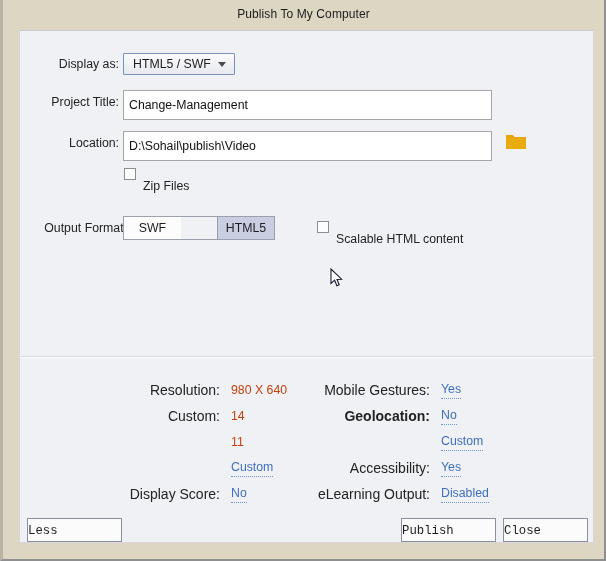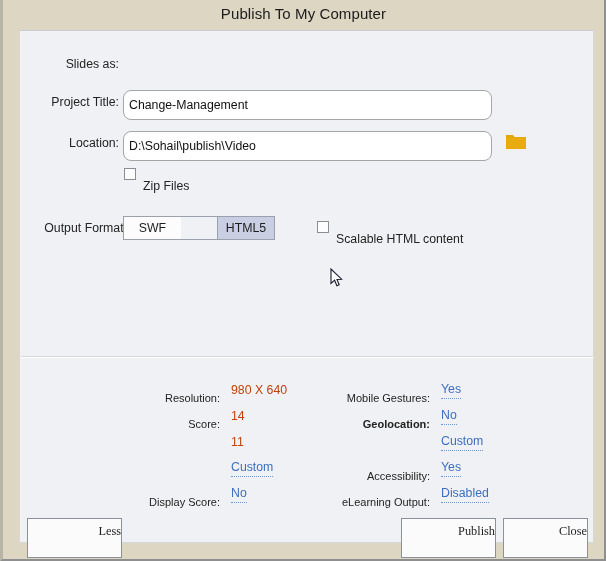--- a/index.html
+++ b/index.html
@@ -32,21 +32,21 @@
   #titlebar {
     position: absolute;
     left: 0; top: 0;
     width: 601px;
     height: 28px;
     background: #dcd6c3;
     text-align: center;
     line-height: 28px;
   }
   #title-text {
-    font-size: 15px;
+    font-size: 12px;
     color: #1c1c1c;
     letter-spacing: .1px;
   }
 
   
   #panel {
     position: absolute;
     left: 16px;
     top: 30px;
     width: 575px;
@@ -108,21 +108,21 @@
     position: absolute;
     box-sizing: border-box;
     height: 30px;
     background: #ffffff;
     border: 1px solid #a6a6a6;
     line-height: 20px;
     padding-left: 5px;
     font-family: "Liberation Sans", sans-serif;
     font-size: 12.3px;
     color: #111111;
-    border-radius: 8px;
+    border-radius: 0;
     outline: none;
   }
 
   
   #folder-btn {
     position: absolute;
     width: 22px;
     height: 20px;
   }
 
@@ -192,23 +192,23 @@
   }
 
   
   .info-cell {
     position: absolute;
     height: 20px;
   }
   .info-label {
     position: absolute;
     right: 0;
-    top: 8px;
+    top: 0;
     line-height: 20px;
-    font-size: 11px;
+    font-size: 14px;
     color: #232323;
     white-space: nowrap;
   }
   .info-value {
     position: absolute;
     top: 0;
     line-height: 20px;
     font-size: 12.3px;
     color: #c2410c;
     white-space: nowrap;
@@ -216,28 +216,28 @@
   .info-value.link {
     color: #3d6fbf;
     border-bottom: 1px dotted #6f93cd;
     line-height: 18px;
   }
 
   
   .btn {
     position: absolute;
     box-sizing: border-box;
-    height: 40px;
+    height: 24px;
     background: #fbfbfc;
     border: 1px solid #8b90a0;
-    text-align: right;
+    text-align: left;
     line-height: 24px;
     font-size: 12.3px;
     color: #1d1d1d;
-    font-family: Liberation Serif, serif;
+    font-family: Liberation Mono, monospace;
   }
 
   
   #cursor {
     position: absolute;
     left: 327px;
     top: 268px;
     width: 14px;
     height: 20px;
     pointer-events: none;
@@ -248,21 +248,25 @@
 
 <div id="dialog">
 
   <div id="titlebar">
     <span id="title-text">Publish To My Computer</span>
   </div>
 
   <div id="panel">
 
     <div class="form-row" style="top:21px;">
-      <div class="row-label" style="left:4px;">Slides as:</div>
+      <div class="row-label" style="left:4px;">Display as:</div>
+      <div class="combo" style="left:103px; top:1px; width:112px;">
+        <span class="combo-label">HTML5 / SWF</span>
+        <span class="combo-arrow"></span>
+      </div>
     </div>
 
     <div class="form-row" style="top:59px;">
       <div class="row-label" style="left:4px;">Project Title:</div>
       <input class="text-input" style="left: 103px; top: 0px; width: 369px;" value="Change-Management">
     </div>
 
     <div class="form-row" style="top:100px;">
       <div class="row-label" style="left:4px;">Location:</div>
       <input class="text-input" style="left: 103px; top: 0px; width: 369px;" value="D:\Sohail\publish\Video">
@@ -295,21 +299,21 @@
     <div id="divider2" style="top:326px;"></div>
 
     <div class="info-cell" style="left:90px; top:349px; width:110px;">
       <span class="info-label">Resolution:</span>
     </div>
     <div class="info-cell" style="left:211px; top:349px;">
       <span class="info-value">980 X 640</span>
     </div>
 
     <div class="info-cell" style="left:90px; top:375px; width:110px;">
-      <span class="info-label">Score:</span>
+      <span class="info-label">Custom:</span>
     </div>
     <div class="info-cell" style="left:211px; top:375px;">
       <span class="info-value">14</span>
     </div>
 
     <div class="info-cell" style="left:211px; top:401px;">
       <span class="info-value">11</span>
     </div>
 
     <div class="info-cell" style="left:211px; top:427px;">

